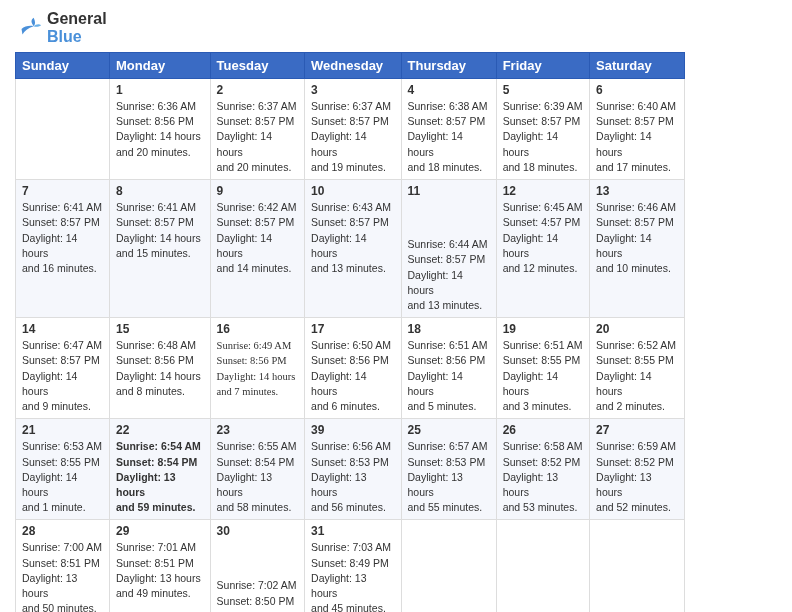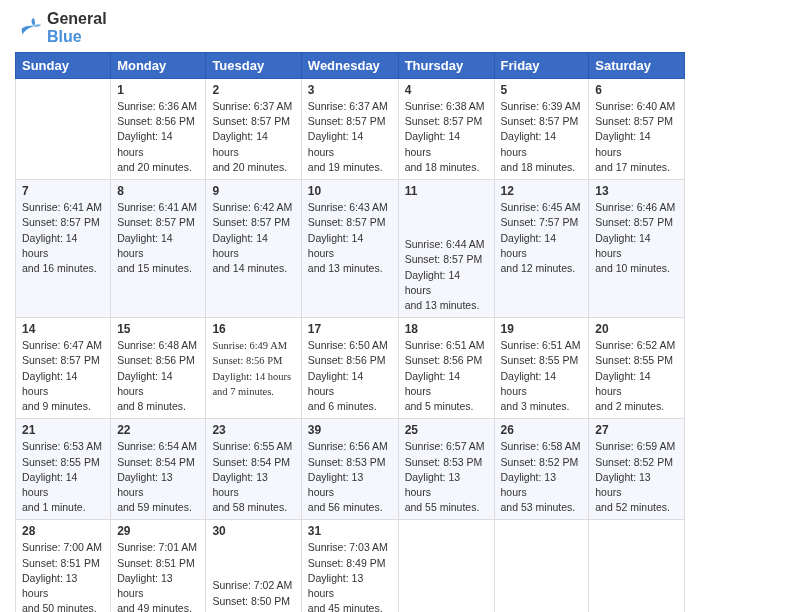--- a/index.html
+++ b/index.html
@@ -203,21 +203,21 @@
           <td>
             <div class="day-num">11</div>
             <div class="day-info" style="white-space: pre-line; margin-top: 39px;">Sunrise: 6:44 AM
 Sunset: 8:57 PM
 Daylight: 14 hours
 and 13 minutes.</div>
           </td>
           <td>
             <div class="day-num">12</div>
             <div class="day-info" style="white-space: pre-line;">Sunrise: 6:45 AM
-Sunset: 7:57 PM
+Sunset: 4:57 PM
 Daylight: 14 hours
 and 12 minutes.</div>
           </td>
           <td>
             <div class="day-num">13</div>
             <div class="day-info" style="white-space: pre-line;">Sunrise: 6:46 AM
 Sunset: 8:57 PM
 Daylight: 14 hours
 and 10 minutes.</div>
           </td>
@@ -276,21 +276,21 @@
         <tr>
           <td>
             <div class="day-num">21</div>
             <div class="day-info" style="white-space: pre-line;">Sunrise: 6:53 AM
 Sunset: 8:55 PM
 Daylight: 14 hours
 and 1 minute.</div>
           </td>
           <td>
             <div class="day-num">22</div>
-            <div class="day-info" style="white-space: pre-line;">Sunrise: 6:54 AM
+            <div class="day-info" style="white-space: pre-line; font-weight: bold;">Sunrise: 6:54 AM
 Sunset: 8:54 PM
 Daylight: 13 hours
 and 59 minutes.</div>
           </td>
           <td>
             <div class="day-num">23</div>
             <div class="day-info" style="white-space: pre-line;">Sunrise: 6:55 AM
 Sunset: 8:54 PM
 Daylight: 13 hours
 and 58 minutes.</div>

